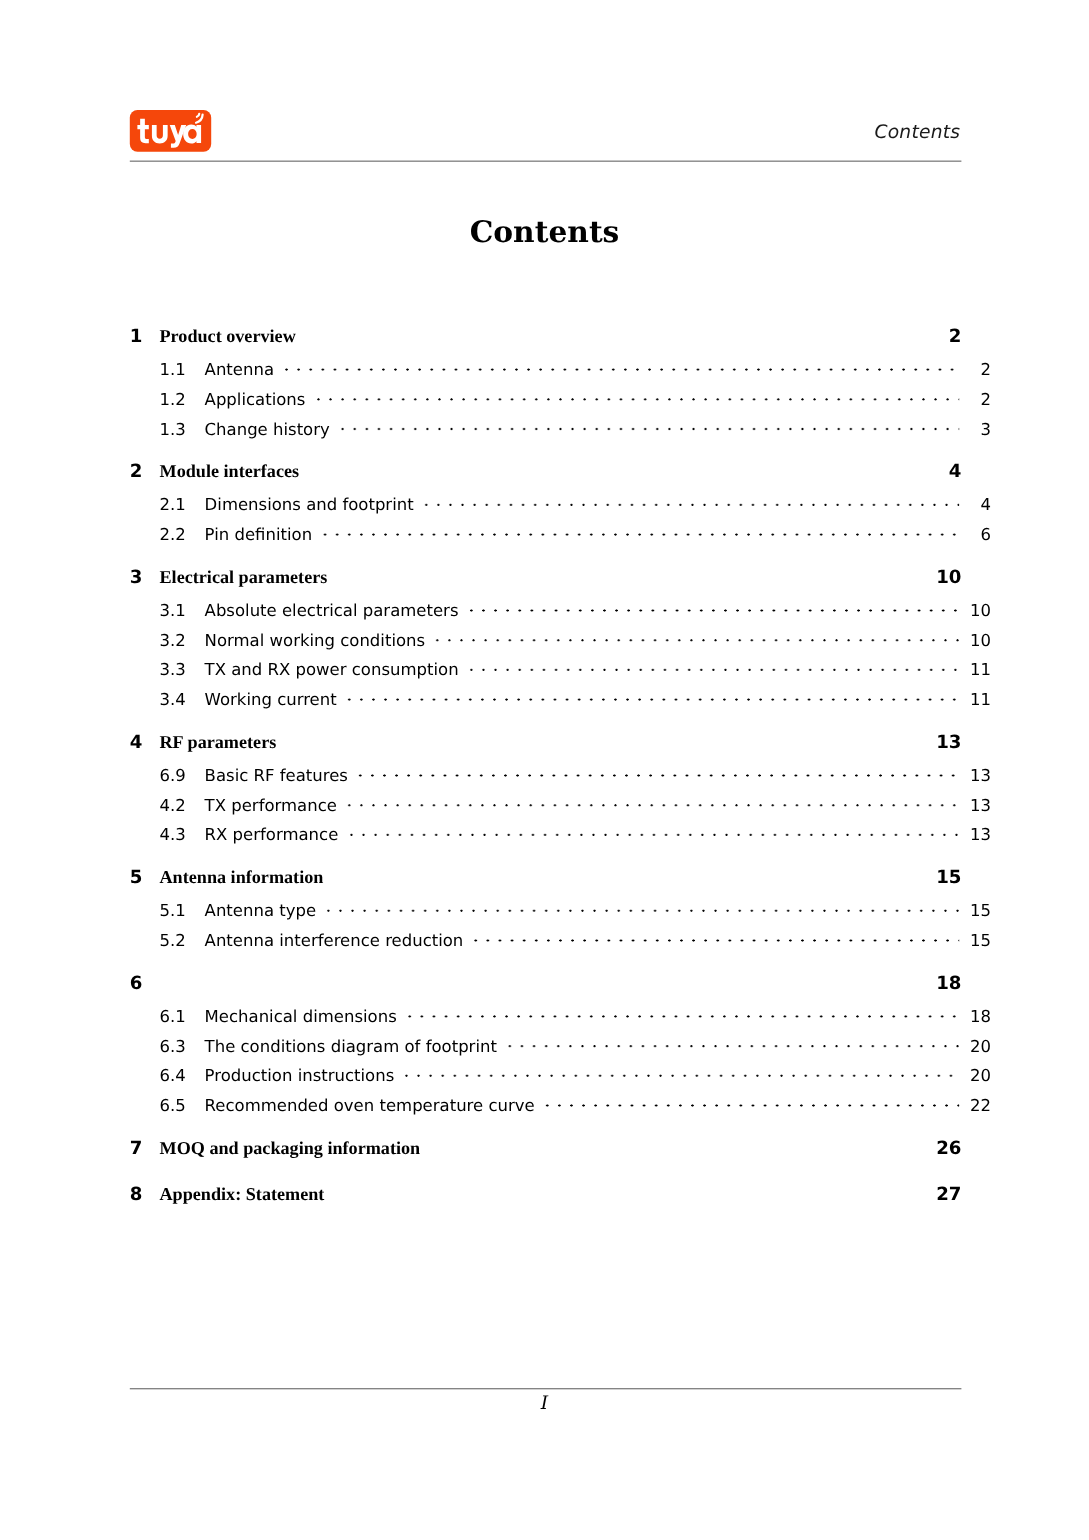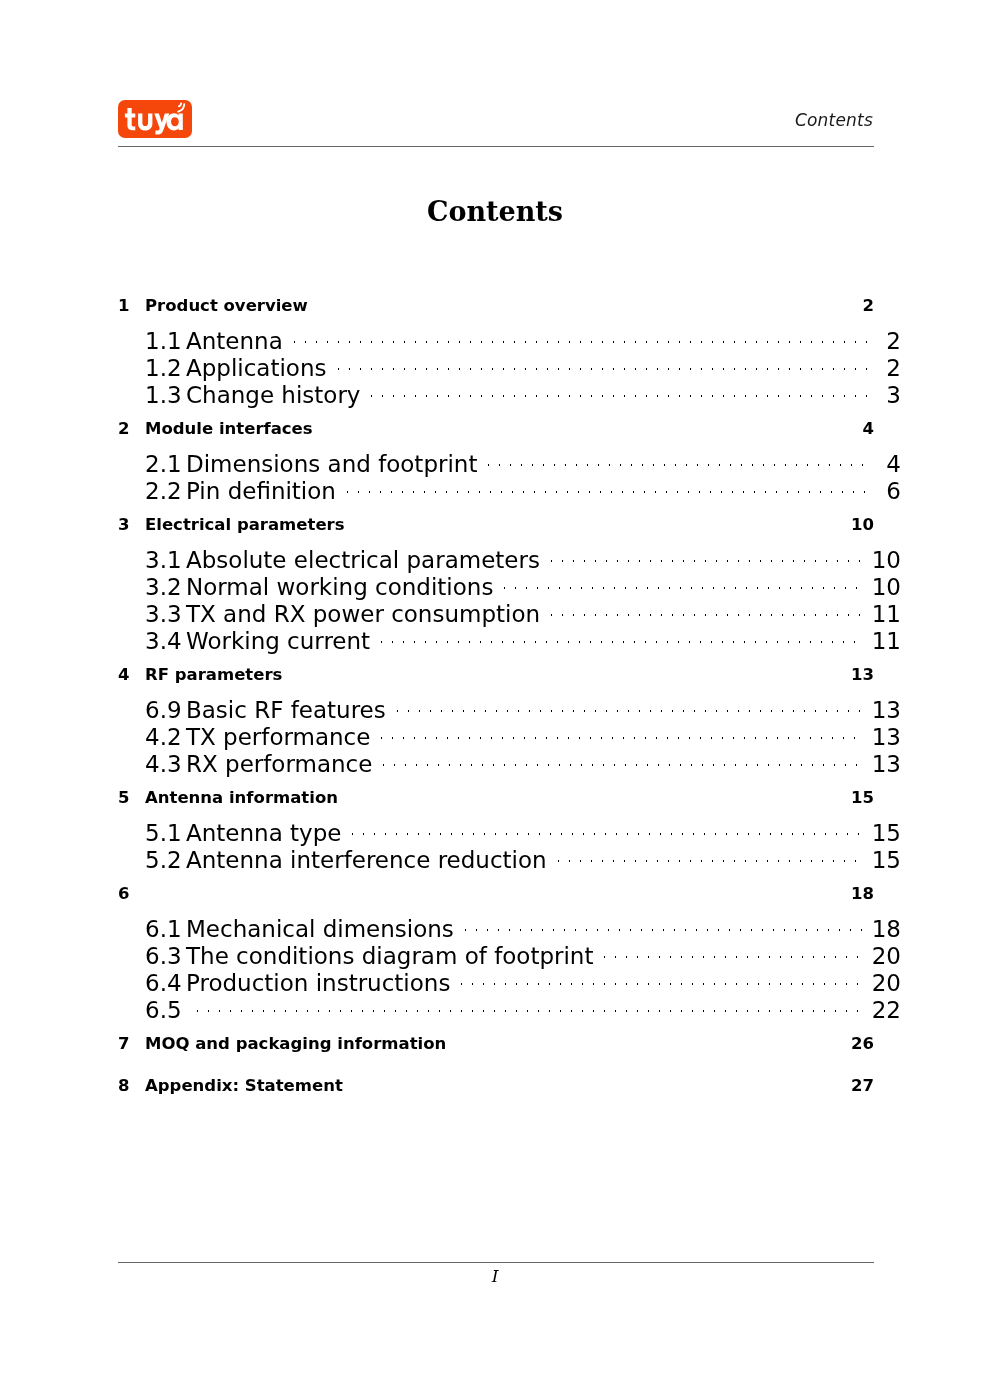--- a/index.html
+++ b/index.html
@@ -112,36 +112,37 @@
     height: 28px;
   }
   .lvl1 .num {
     width: 27px;
     flex: 0 0 27px;
     text-align: left;
   }
   .lvl1 .label {
     flex: 0 0 auto;
     white-space: nowrap;
+    font-family: Liberation Serif, serif;
   }
   .lvl1 .leader {
     flex: 1 1 auto;
     min-width: 6px;
   }
   .lvl1 .pg {
     flex: 0 0 auto;
     text-align: right;
     min-width: 20px;
   }
 
   
   .lvl2 {
     font-family: "DejaVu Sans", sans-serif;
     font-weight: normal;
-    font-size: 23px;
+    font-size: 15px;
     height: 27px;
     padding-left: 27px;
     justify-content: flex-end;
   }
   .lvl2 .num {
     width: 41px;
     flex: 0 0 41px;
     text-align: left;
   }
   .lvl2 .label {
@@ -376,20 +377,21 @@
         <span class="pg">20</span>
       </div>
       <div class="toc-row lvl2">
         <span class="num">6.4</span>
         <span class="label">Production instructions</span>
         <span class="leader"></span>
         <span class="pg">20</span>
       </div>
       <div class="toc-row lvl2">
         <span class="num">6.5</span>
+        <span class="label">Recommended oven temperature curve</span>
         <span class="leader"></span>
         <span class="pg">22</span>
       </div>
     </div>
 
     <div class="chapter-block">
       <div class="toc-row lvl1">
         <span class="num">7</span>
         <span class="label">MOQ and packaging information</span>
         <span class="leader"></span>

